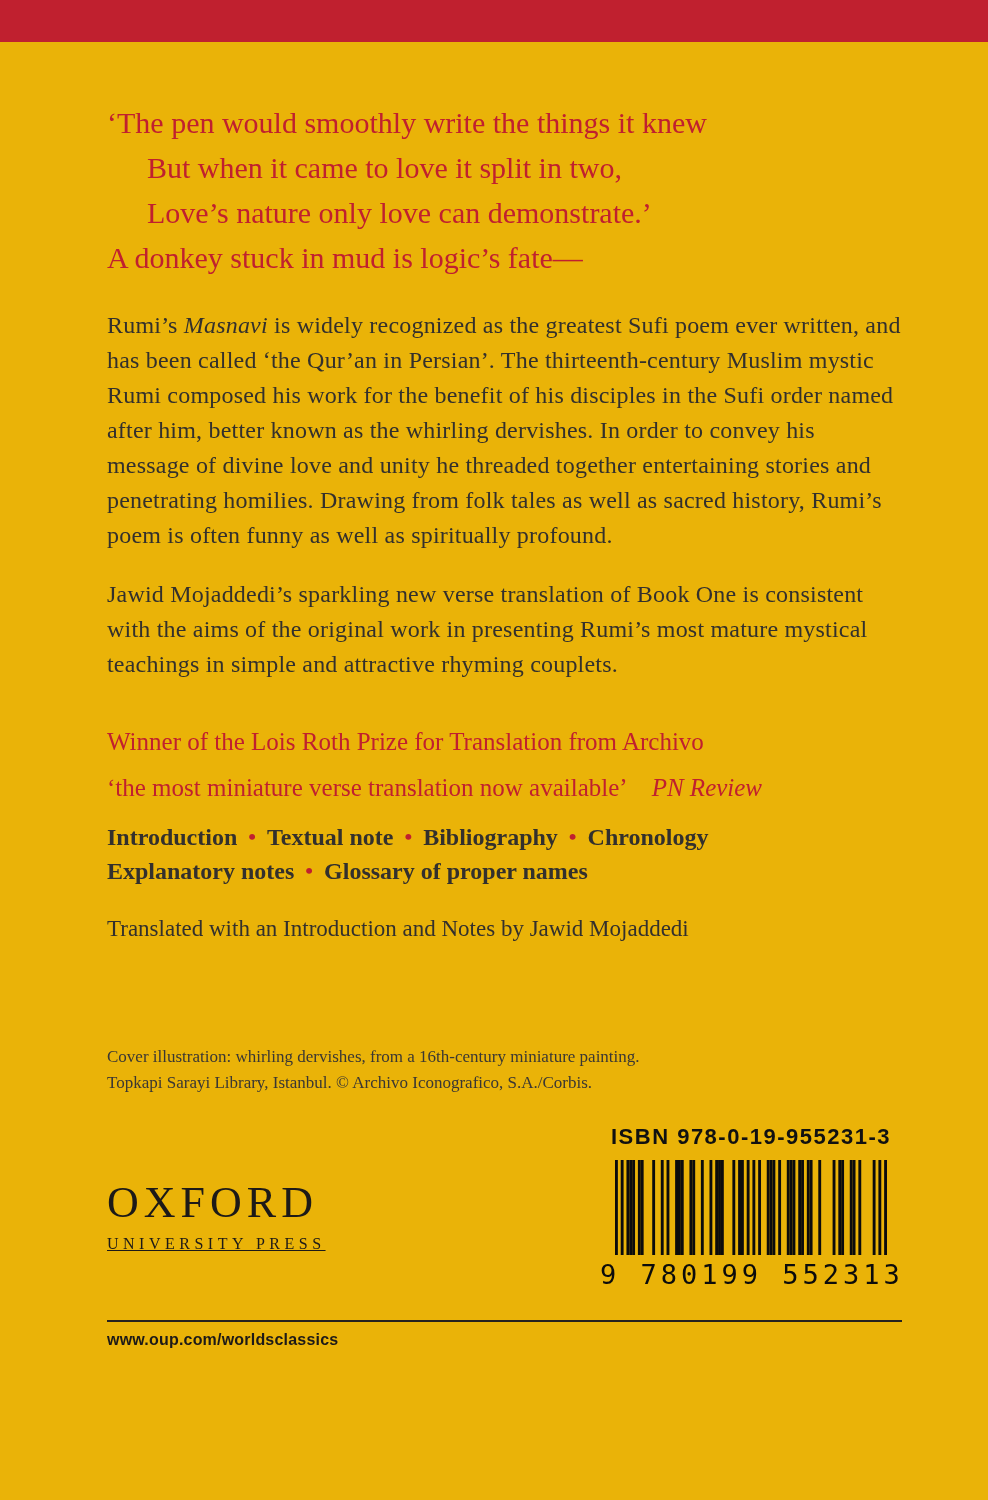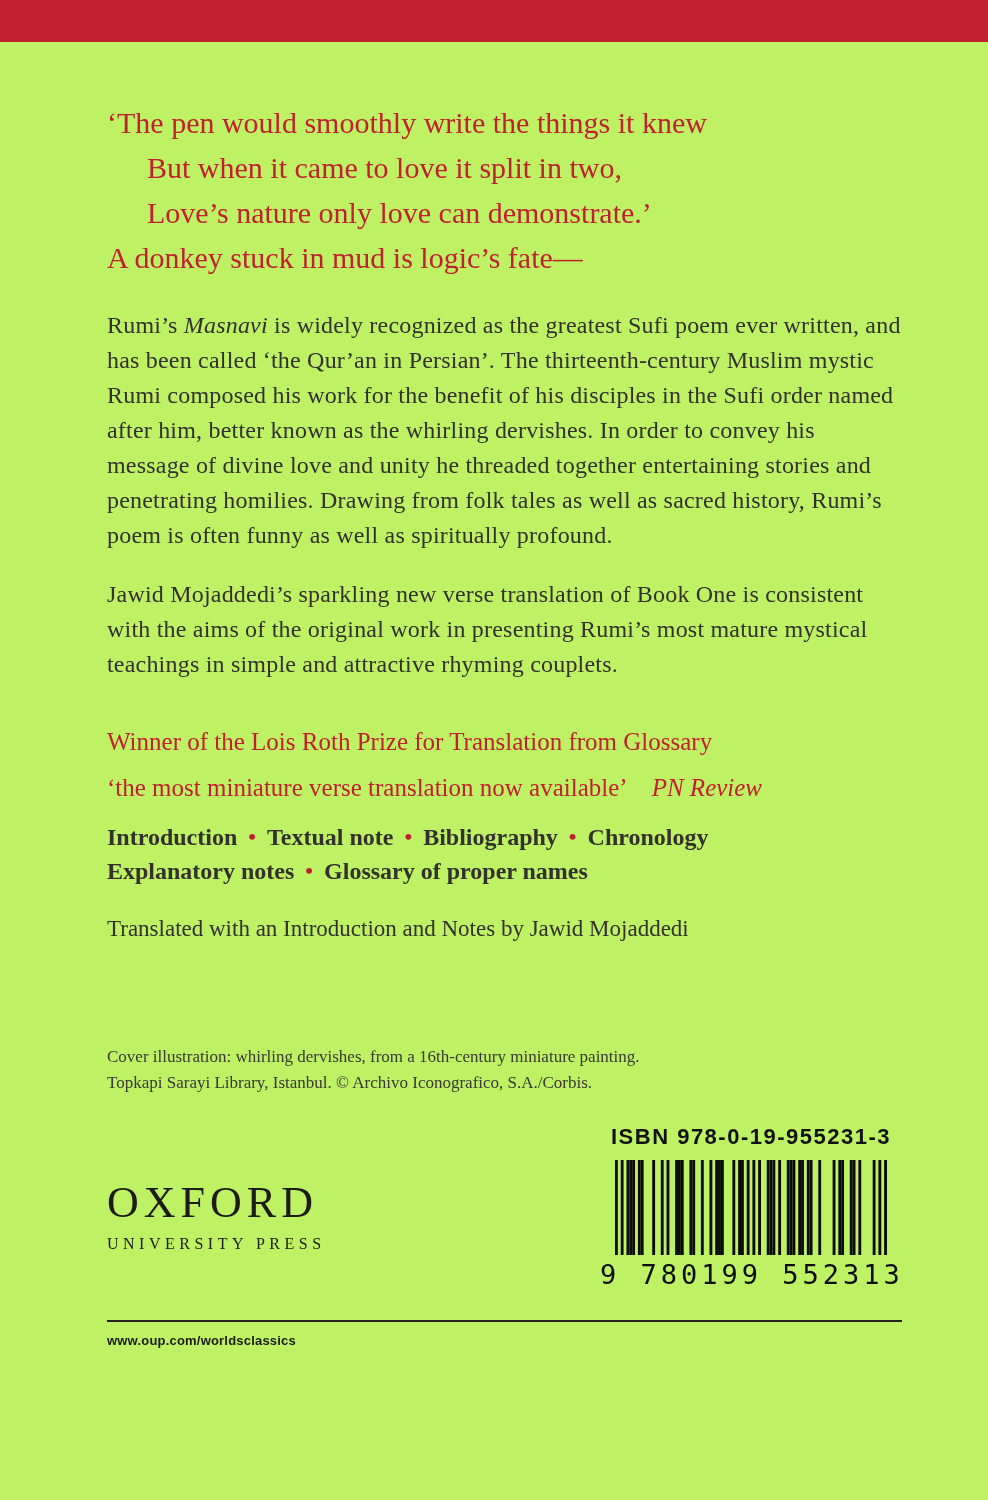--- a/index.html
+++ b/index.html
@@ -1,20 +1,20 @@
 <!DOCTYPE html>
 <html><head>
 <meta charset="utf-8">
 <style>
   html,body{margin:0;padding:0;background:#ffffff;}
   .page{
     position:relative;
     width:988px;height:1500px;
     margin:0 auto;
-    background:#bef264;
+    background:#eab308;
     overflow:hidden;
     font-family:"Liberation Serif", serif;
     color:#33302d;
   }
   .band{height:42px;width:100%;background:#c0202f;}
   .content{padding:0 86px 0 107px;}
 
   
   .quote{margin-top:58px;color:#c0202f;font-size:30px;line-height:45px;}
   .quote .indent{padding-left:40px;}
@@ -39,21 +39,21 @@
   .edition-list .bullet{color:#c0202f;margin:0 11px;font-size:22px;vertical-align:1px;}
   .translator{margin-top:28px;font-size:23px;}
 
   
   .credits{margin-top:102px;font-size:17px;line-height:26px;color:#3a3734;}
 
   
   .bottom-row{margin-top:28px;display:flex;justify-content:space-between;align-items:center;}
   .oxford{margin-top:18px;color:#1d1a18;}
   .oxford-name{font-size:44px;letter-spacing:5px;line-height:48px;}
-  .oxford-sub{font-size:16px;letter-spacing:4.5px;margin-top:8px;}
+  .oxford-sub{font-size:16px;letter-spacing:4.5px;margin-top:8px;text-decoration:underline;}
   .barcode-block{width:302px;text-align:center;}
   .isbn-label{
     font-family:"Liberation Sans", sans-serif;
     font-weight:bold;font-size:22px;letter-spacing:1.5px;color:#111;
   }
   .bars{width:272px;height:95px;margin:10px auto 0 auto;}
   .bars svg{width:100%;height:100%;display:block;}
   .bars rect{fill:#0c0c0c;}
   .barcode-number{
     margin-top:4px;
@@ -62,21 +62,21 @@
   }
 
   
   .footer{
     margin:30px 86px 0 107px;
     border-top:2px solid #26221f;
     padding-top:9px;
   }
   .footer-url{
     font-family:"Liberation Sans", sans-serif;
-    font-weight:bold;font-size:13px;color:#1d1a18;letter-spacing:0.2px;
+    font-weight:bold;font-size:16px;color:#1d1a18;letter-spacing:0.2px;
   }
 </style>
 </head>
 <body>
 
 <div class="page">
 
   <div class="band"></div>
 
   <div class="content">
@@ -85,21 +85,21 @@
       <div class="quote-line">‘The pen would smoothly write the things it knew</div>
       <div class="quote-line indent">But when it came to love it split in two,</div>
       <div class="quote-line indent">Love’s nature only love can demonstrate.’</div>
       <div class="quote-line">A donkey stuck in mud is logic’s fate—</div>
     </div>
 
     <p class="para first"><span>Rumi’s </span><em>Masnavi</em><span> is widely recognized as the greatest Sufi poem ever written, and has been called ‘the Qur’an in Persian’. The thirteenth-century Muslim mystic Rumi composed his work for the benefit of his disciples in the Sufi order named after him, better known as the whirling dervishes. In order to convey his message of divine love and unity he threaded together entertaining stories and penetrating homilies. Drawing from folk tales as well as sacred history, Rumi’s poem is often funny as well as spiritually profound.</span></p>
 
     <p class="para second">Jawid Mojaddedi’s sparkling new verse translation of Book One is consistent with the aims of the original work in presenting Rumi’s most mature mystical teachings in simple and attractive rhyming couplets.</p>
 
-    <div class="prize">Winner of the Lois Roth Prize for Translation from Glossary</div>
+    <div class="prize">Winner of the Lois Roth Prize for Translation from Archivo</div>
 
     <div class="review">
       <span>‘the most miniature verse translation now available’</span><span class="source">PN Review</span>
     </div>
 
 
     <div class="edition-list">
       <div>
         <span>Introduction</span><span class="bullet">•</span><span>Textual note</span><span class="bullet">•</span><span>Bibliography</span><span class="bullet">•</span><span>Chronology</span>
       </div>

